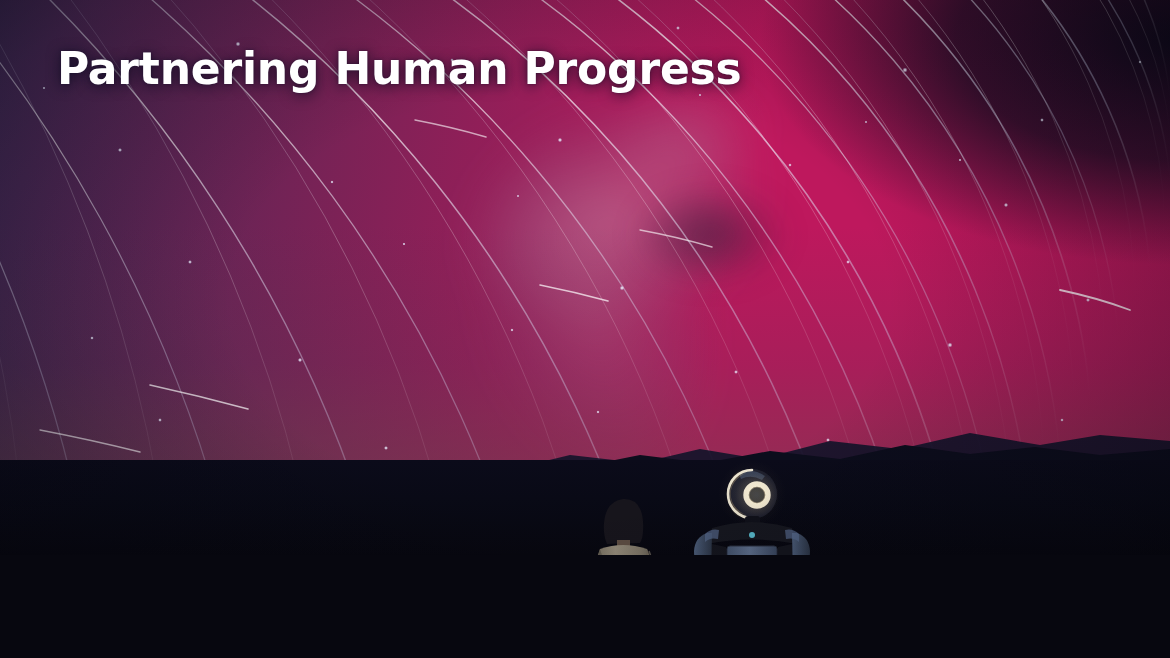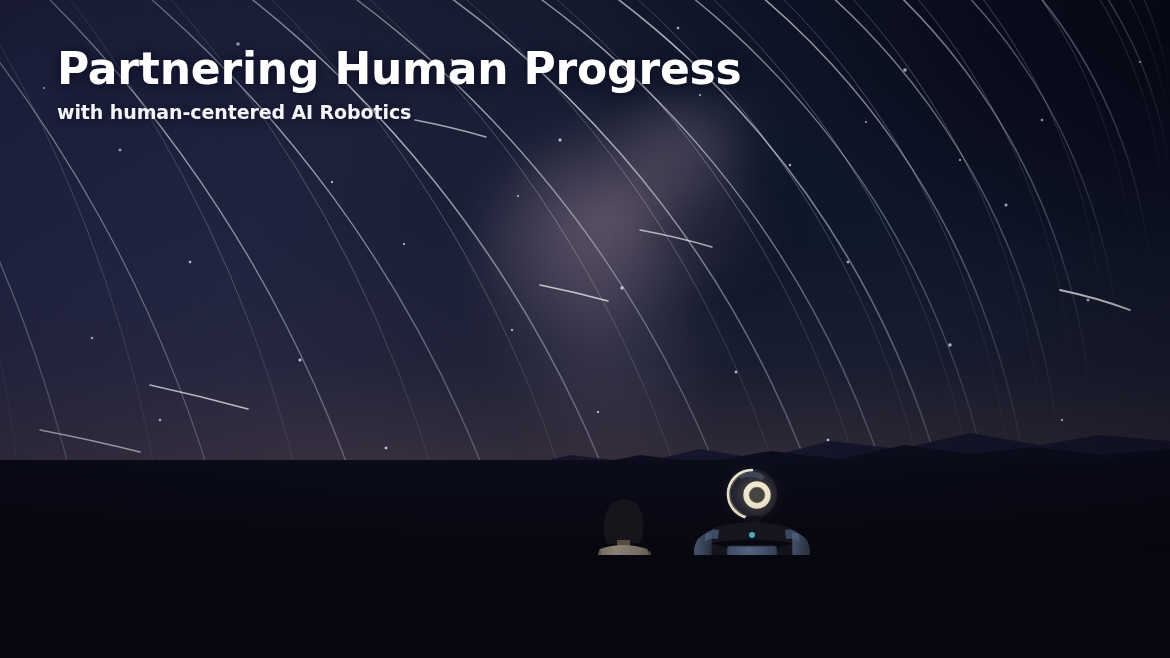--- a/index.html
+++ b/index.html
@@ -7,21 +7,21 @@
   html,body{
     width:1170px; height:658px; overflow:hidden;
     background:#07070f;
     font-family:"Liberation Sans", sans-serif;
   }
 
   .slide{
     position:relative;
     width:1170px; height:555px;
     overflow:hidden;
-    background:#0f172a;
+    background:#be185d;
   }
 
   
   .sky{
     position:absolute; inset:0;
     background:
       radial-gradient(ellipse 700px 420px at 1090px -120px, #121432 0%, #0d0f26 45%, rgba(10,11,28,0) 78%),
       radial-gradient(ellipse 620px 420px at 640px 210px, rgba(150,110,140,0.30) 0%, rgba(110,85,120,0.16) 42%, rgba(60,50,85,0.0) 72%),
       linear-gradient(160deg, #222murky 0%, #222murky 0%),
       linear-gradient(165deg, #1d2045 0%, #2a2b4c 22%, #3a3852 45%, #4b4154 62%, #5c4a4e 78%, #6b5450 90%, #6e544c 100%);
@@ -343,16 +343,15 @@
 
       <path d="M705,534 q6,-6 14,-4 l-1,9 q-8,-2 -13,3 Z" fill="#56688a" opacity="0.7"></path>
       <path d="M799,534 q-6,-6 -14,-4 l1,9 q8,-2 13,3 Z" fill="#56688a" opacity="0.7"></path>
     </g>
   </svg>
 
   <div class="vignette"></div>
 
   <div class="headline-block">
     <div class="headline">Partnering Human Progress</div>
-    <div class="subhead">with human-centered AI Robotics</div>
   </div>
 
 </div>
 
 </body></html>

